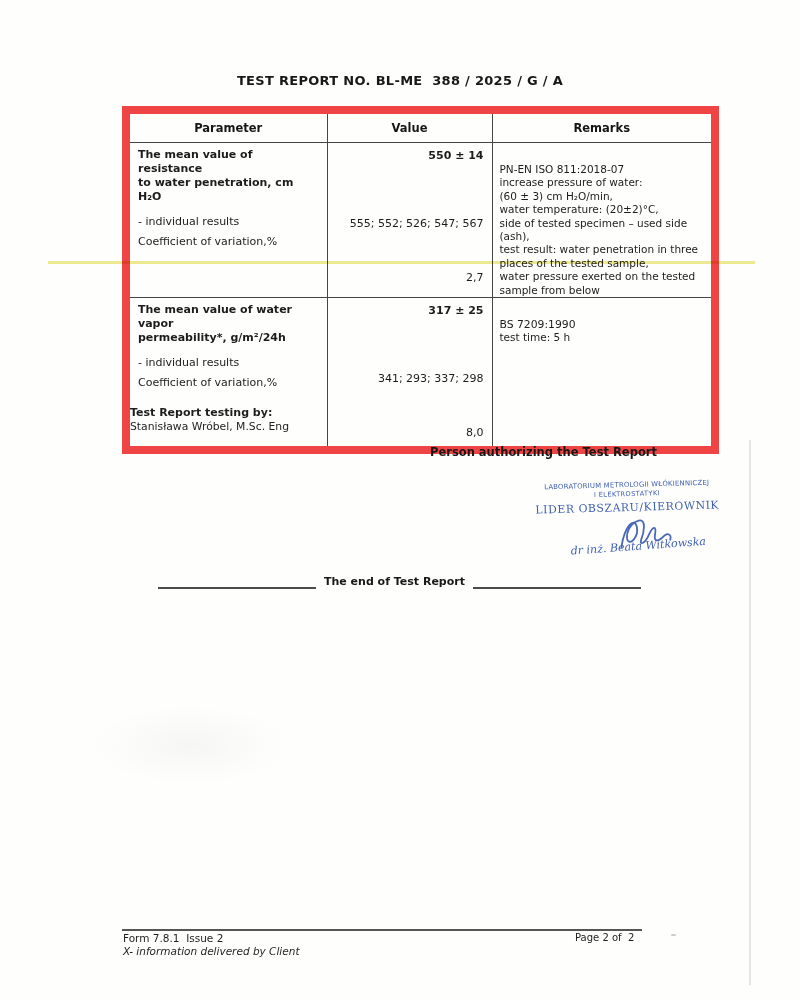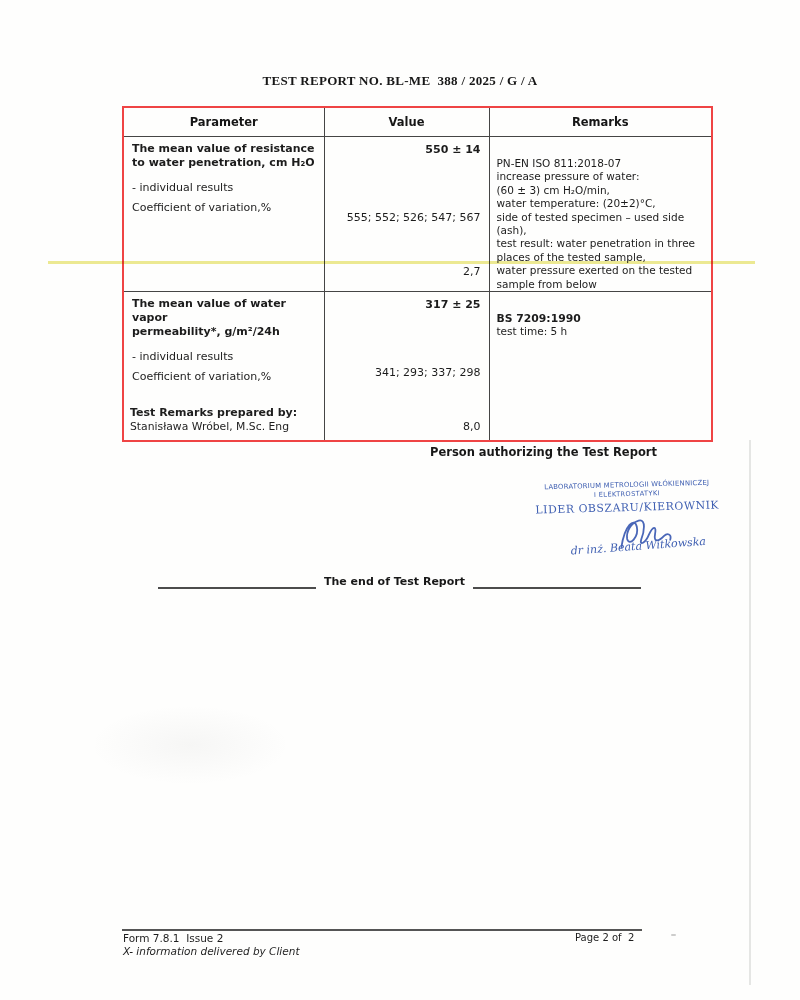--- a/index.html
+++ b/index.html
@@ -1,56 +1,56 @@
 <!DOCTYPE html>
 <html><head>
 <meta charset="utf-8">
 <style>
   html,body{margin:0;padding:0;background:#ffffff;}
   .page{
     position:relative;width:800px;height:1000px;overflow:hidden;
     background:#fefefd;color:#1e1e1e;
     font-family:"DejaVu Sans","Liberation Sans",sans-serif;
   }
-  .prewrap{white-space:pre-wrap;font-family:Liberation Serif, serif;}
+  .prewrap{white-space:pre-wrap;}
   .bold{font-weight:bold;}
 
   
   .title{
     position:absolute;left:100px;top:73px;width:600px;
     text-align:center;font-size:13px;font-weight:bold;letter-spacing:.3px;
     color:#181818;white-space:pre-wrap;
   }
 
   
   table.report{
     position:absolute;left:122px;top:106px;
     border-collapse:collapse;table-layout:fixed;
     width:589px;
   }
   table.report th, table.report td{
     border:1.5px solid #454545;vertical-align:top;
     font-size:11px;color:#1c1c1c;
   }
-  table.report{border:2px solid #ef4444;}
+  table.report{border:8px solid #ef4444;}
   table.report th{
     font-size:11.5px;font-weight:bold;text-align:center;vertical-align:middle;
     height:26px;color:#161616;
   }
   tr.data-row-1{height:139px;}
   tr.data-row-2{height:83px;}
   tr.cond-row{height:41px;}
   td.param-cell{padding:5px 8px 0;}
   td.value-cell{padding:5px 8px 0;text-align:right;}
   td.remarks-cell{padding:20px 7px 0;}
   .p-title{font-weight:bold;line-height:14px;min-height:28px;margin-bottom:11px;white-space:pre-wrap;}
   .p-line{line-height:14px;margin-bottom:6px;}
   .v-mean{font-weight:bold;line-height:14px;min-height:28px;margin-bottom:11px;padding-top:1px;}
   .v-line{line-height:14px;margin-bottom:6px;margin-top:40px;}
-  .rem-bold{font-weight:bold;font-size:10.8px;line-height:13.4px;}
+  .rem-bold{font-weight:normal;font-size:10.8px;line-height:13.4px;}
   .rem-bold:empty{display:none;}
   .rem-text{font-size:10.5px;line-height:13.4px;white-space:pre-wrap;}
   td.cond-cell{padding:6px 9px 0;font-size:10.8px;line-height:13.5px;}
   .cond-text{white-space:pre-wrap;}
 
   
   .highlight-line{
     position:absolute;left:48px;top:261px;width:707px;height:3px;
     background:#ece98d;mix-blend-mode:multiply;opacity:.95;
   }
@@ -165,21 +165,21 @@
           <div class="rem-bold">BS 7209:1990</div>
           <div class="rem-text">test time: 5 h</div>
         </td>
       </tr>
     </tbody>
   </table>
 
   <div class="highlight-line"></div>
 
   <div class="prepared">
-    <div class="bold">Test Remarks prepared by:</div>
+    <div class="bold">Test Report testing by:</div>
     <div class="name">Stanisława Wróbel, M.Sc. Eng</div>
   </div>
 
   <div class="authorizing">Person authorizing the Test Report</div>
 
   <div class="stamp">
     <div class="s1">LABORATORIUM METROLOGII WŁÓKIENNICZEJ</div>
     <div class="s2">I ELEKTROSTATYKI</div>
     <div class="s3">LIDER OBSZARU/KIEROWNIK</div>
     <svg class="sig" width="62" height="40" viewBox="0 0 62 40">

